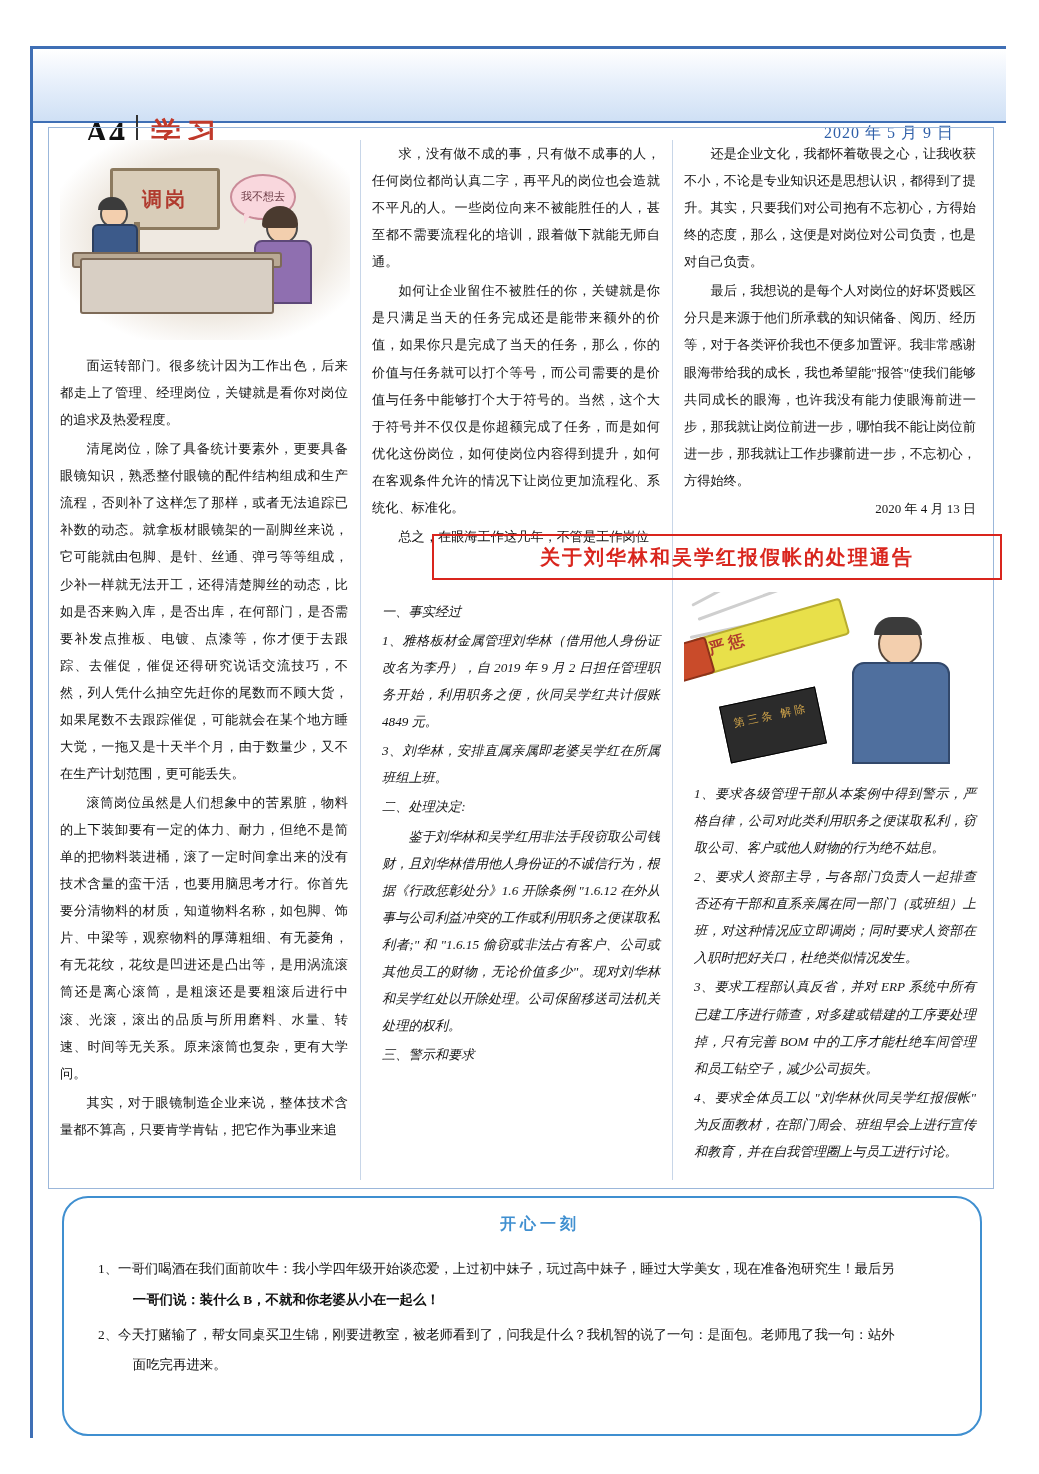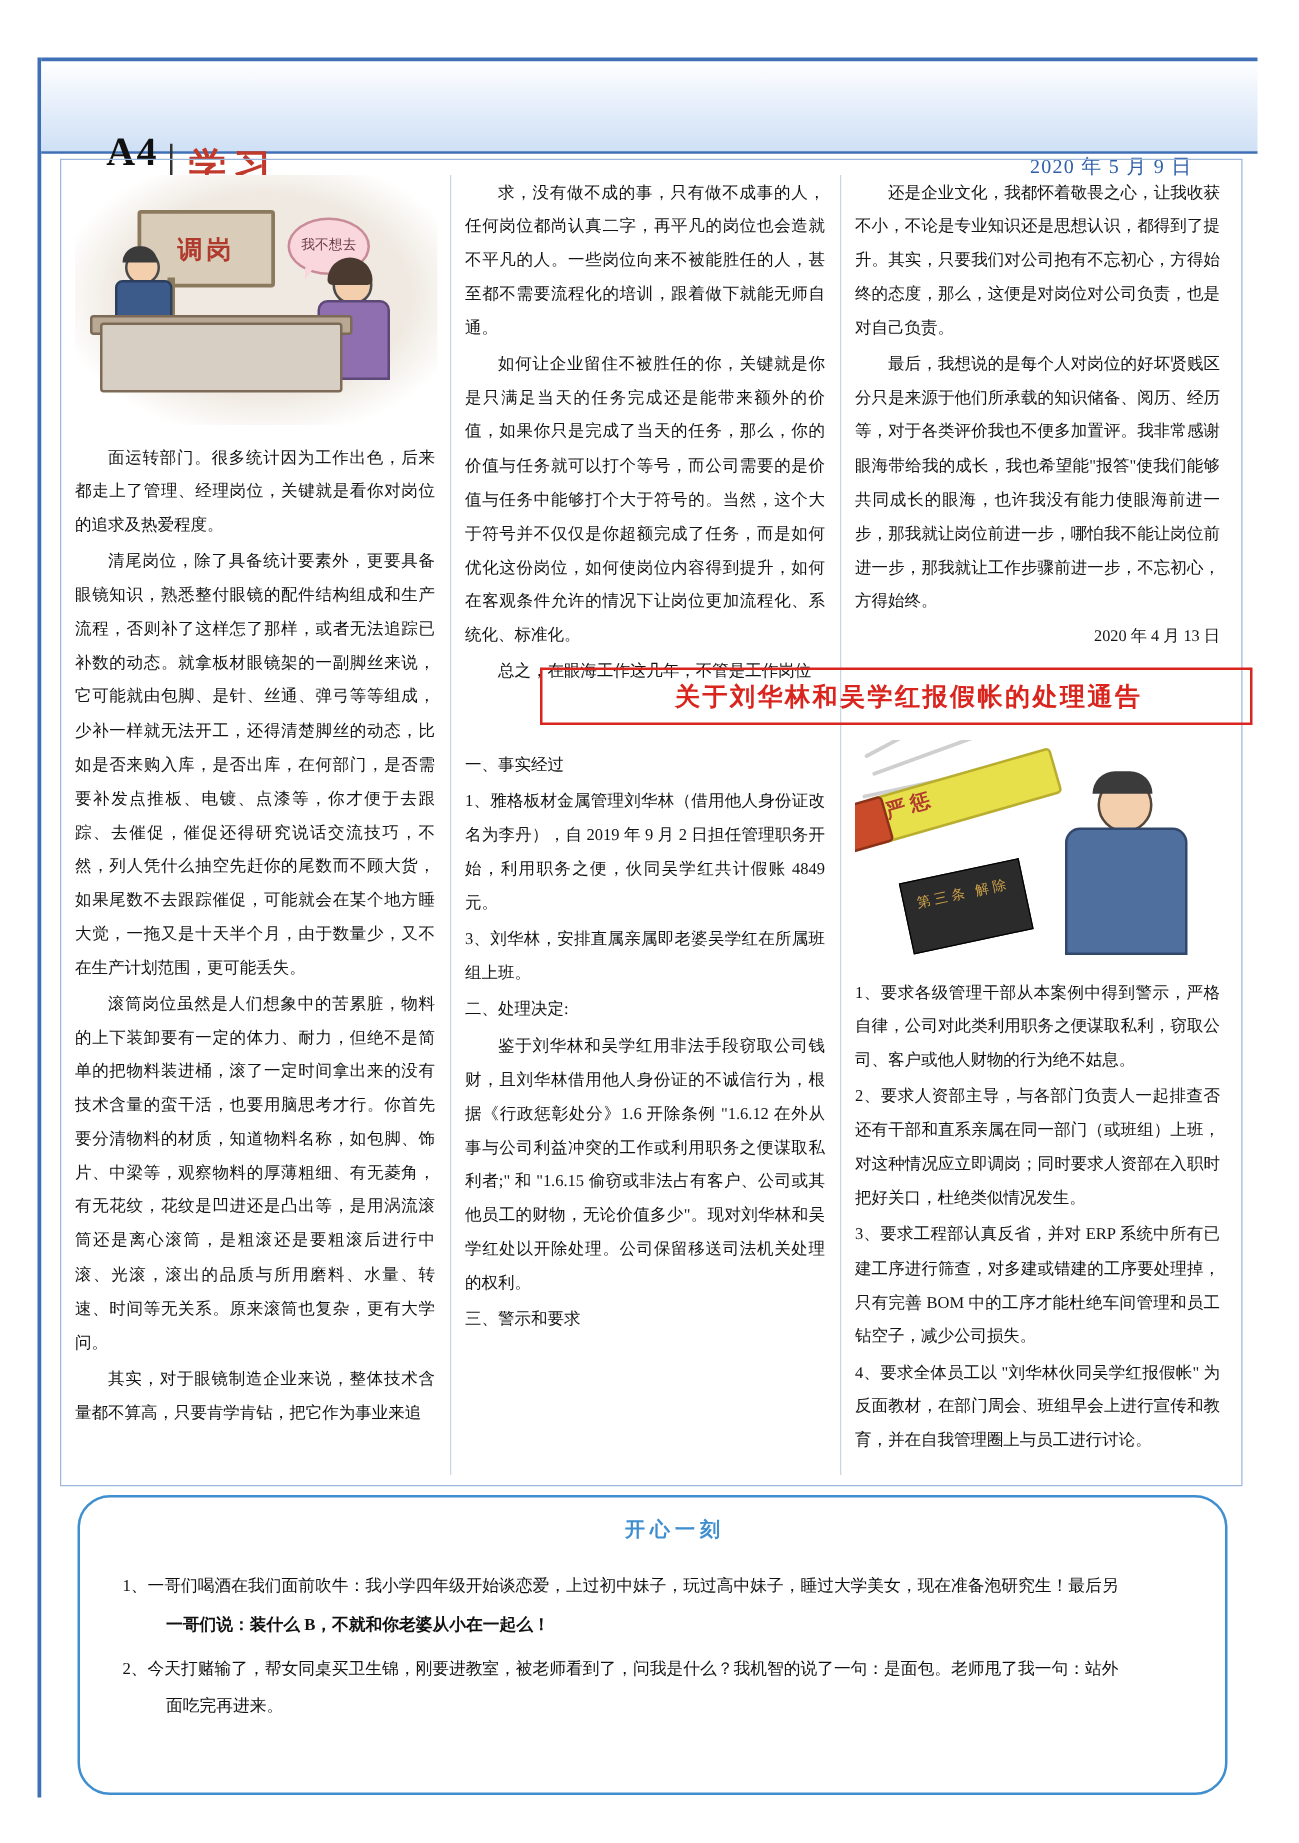--- a/index.html
+++ b/index.html
@@ -19,21 +19,21 @@
     position:absolute;left:30px;top:46px;width:3px;height:1392px;background:#3f6fb5;
   }
   
   .masthead{
     position:absolute;left:33px;top:46px;width:973px;height:72px;
     background:linear-gradient(to bottom,#ffffff 0%,#e8f0fb 45%,#cfe0f5 100%);
     border-top:3px solid #3f6fb5;
     border-bottom:2px solid #3f6fb5;
   }
   .mast-code{
-    position:absolute;left:52px;top:54px;
+    position:absolute;left:52px;top:66px;
     font-family:"Liberation Serif", serif;
     font-size:32px;font-weight:bold;color:#111;letter-spacing:1px;
   }
   .mast-sep{
     position:absolute;left:103px;top:66px;width:2px;height:34px;background:#333;
   }
   .mast-title{
     position:absolute;left:118px;top:64px;
     font-size:30px;font-weight:bold;color:#c0392b;letter-spacing:6px;
     font-family:Liberation Serif, serif;
@@ -113,21 +113,21 @@
   .notice-title{
     font-size:20px;font-weight:bold;color:#d9251d;letter-spacing:2px;
     font-family:"Liberation Serif", serif;
   }
   
   .sec2col{
     position:absolute;font-size:13.2px;line-height:2.05;text-align:justify;color:#141414;
   }
   #sec2a{left:372px;top:598px;width:288px;}
   #sec2b{left:684px;top:780px;width:292px;}
-  .sec2col p{margin:0 0 2px 0;}
+  .sec2col p{margin:0 0 2px 10px;font-style:italic;}
   .sec2col p.ind{text-indent:2em;}
   
   .illus2{
     position:absolute;left:684px;top:592px;width:292px;height:180px;overflow:hidden;
   }
   .cig{
     position:absolute;left:10px;top:26px;width:150px;height:34px;
     background:#e8e04a;border:2px solid #b8ad2e;border-radius:4px;
     transform:rotate(-16deg);
   }

